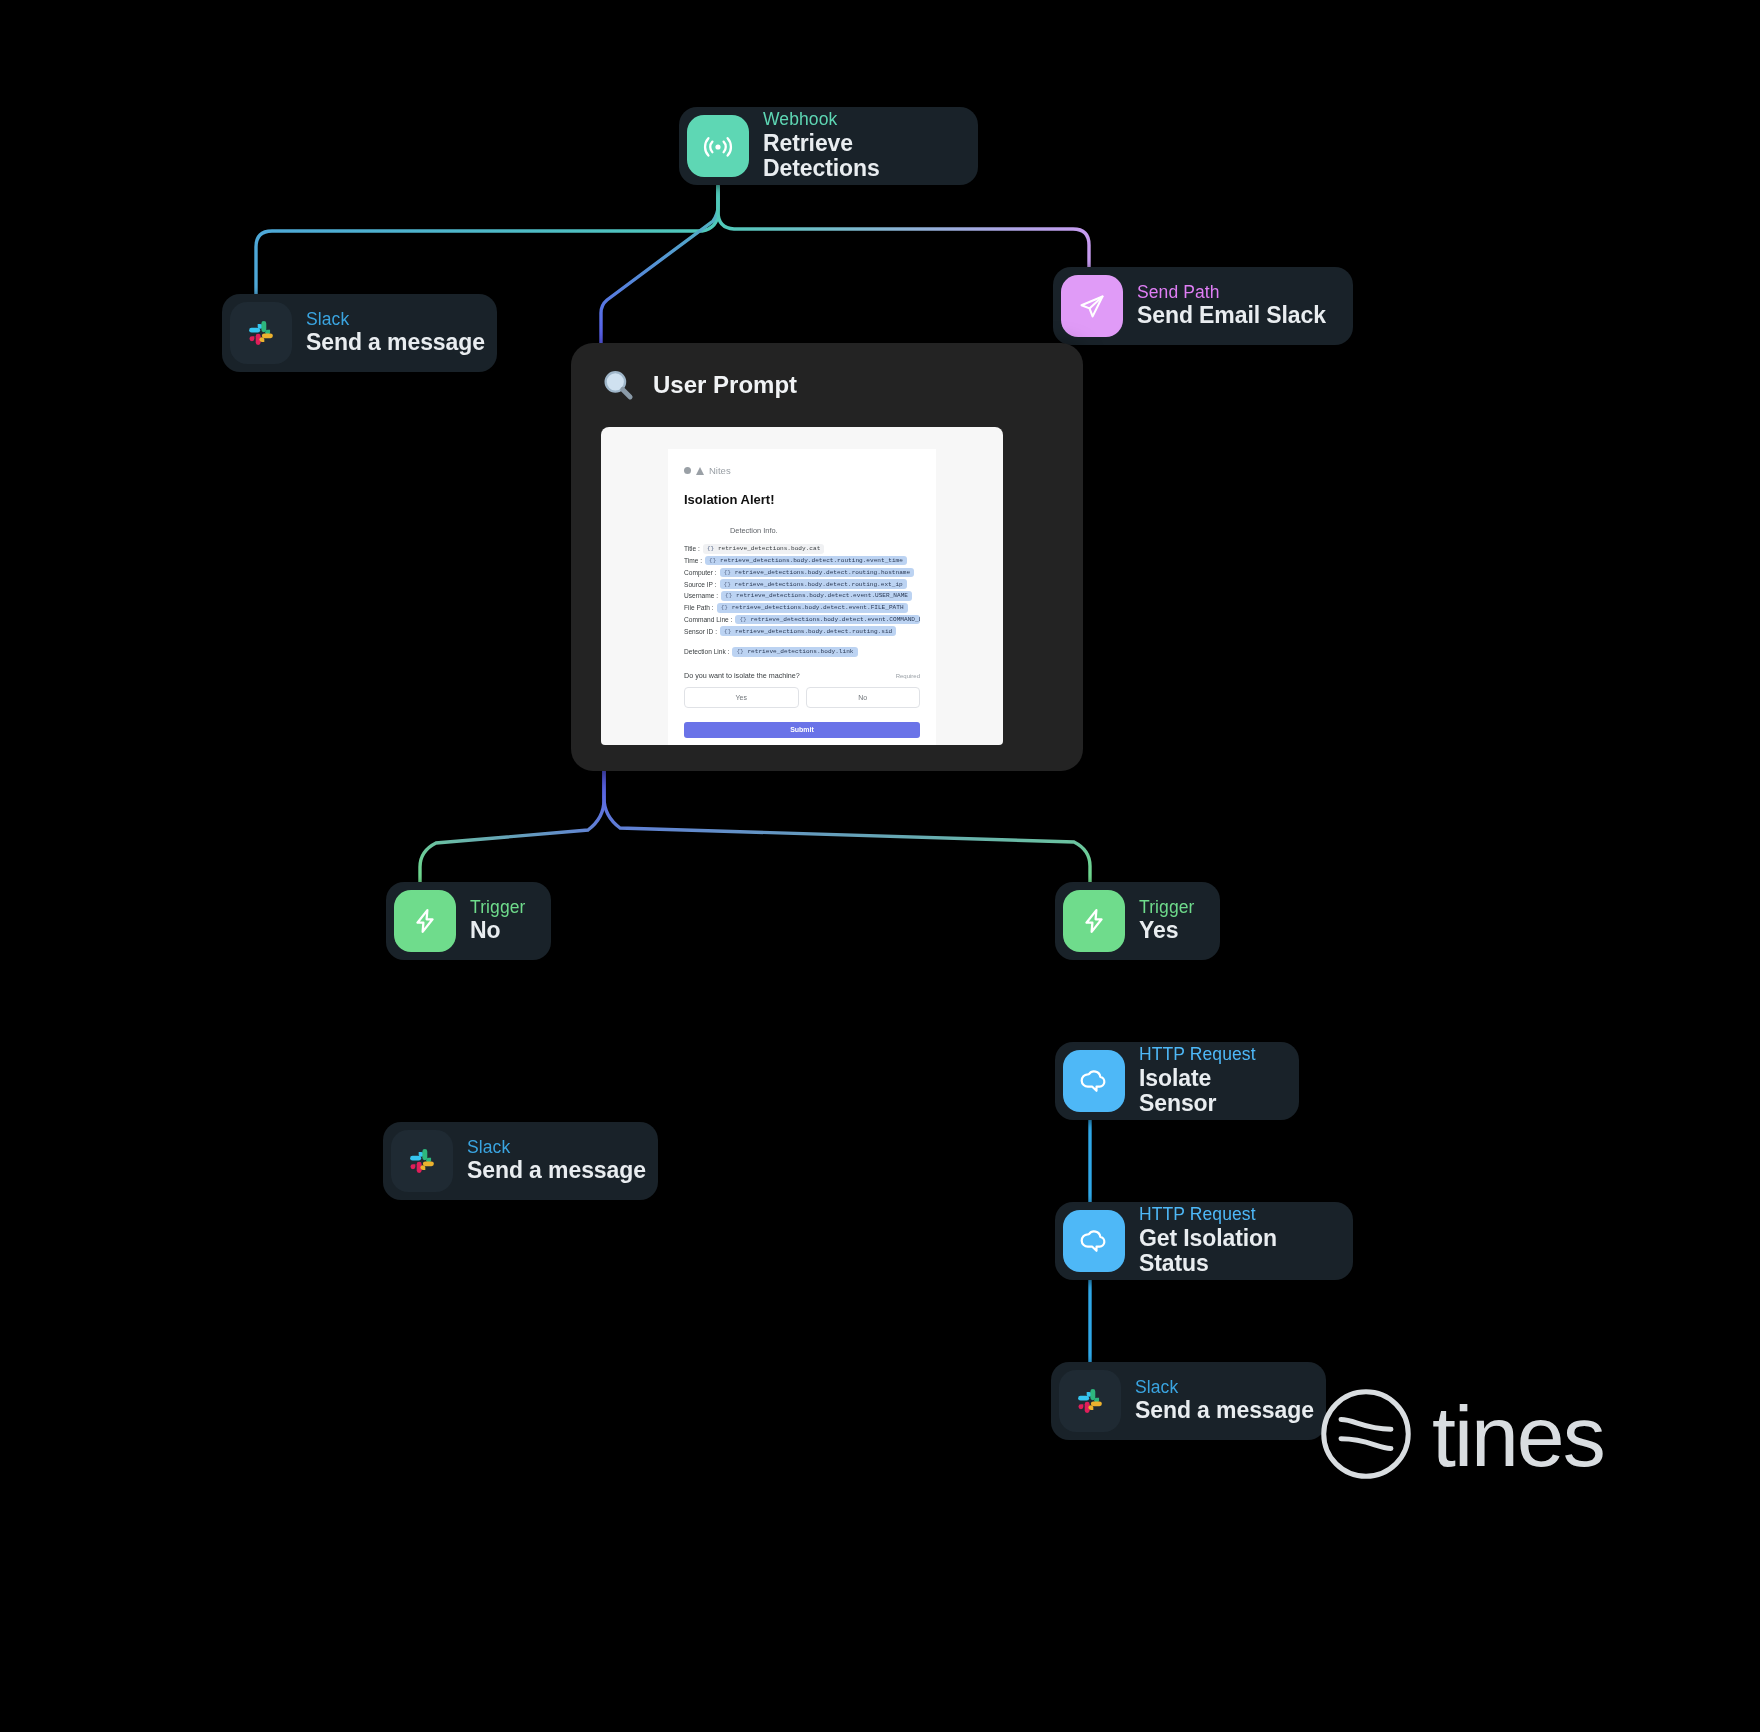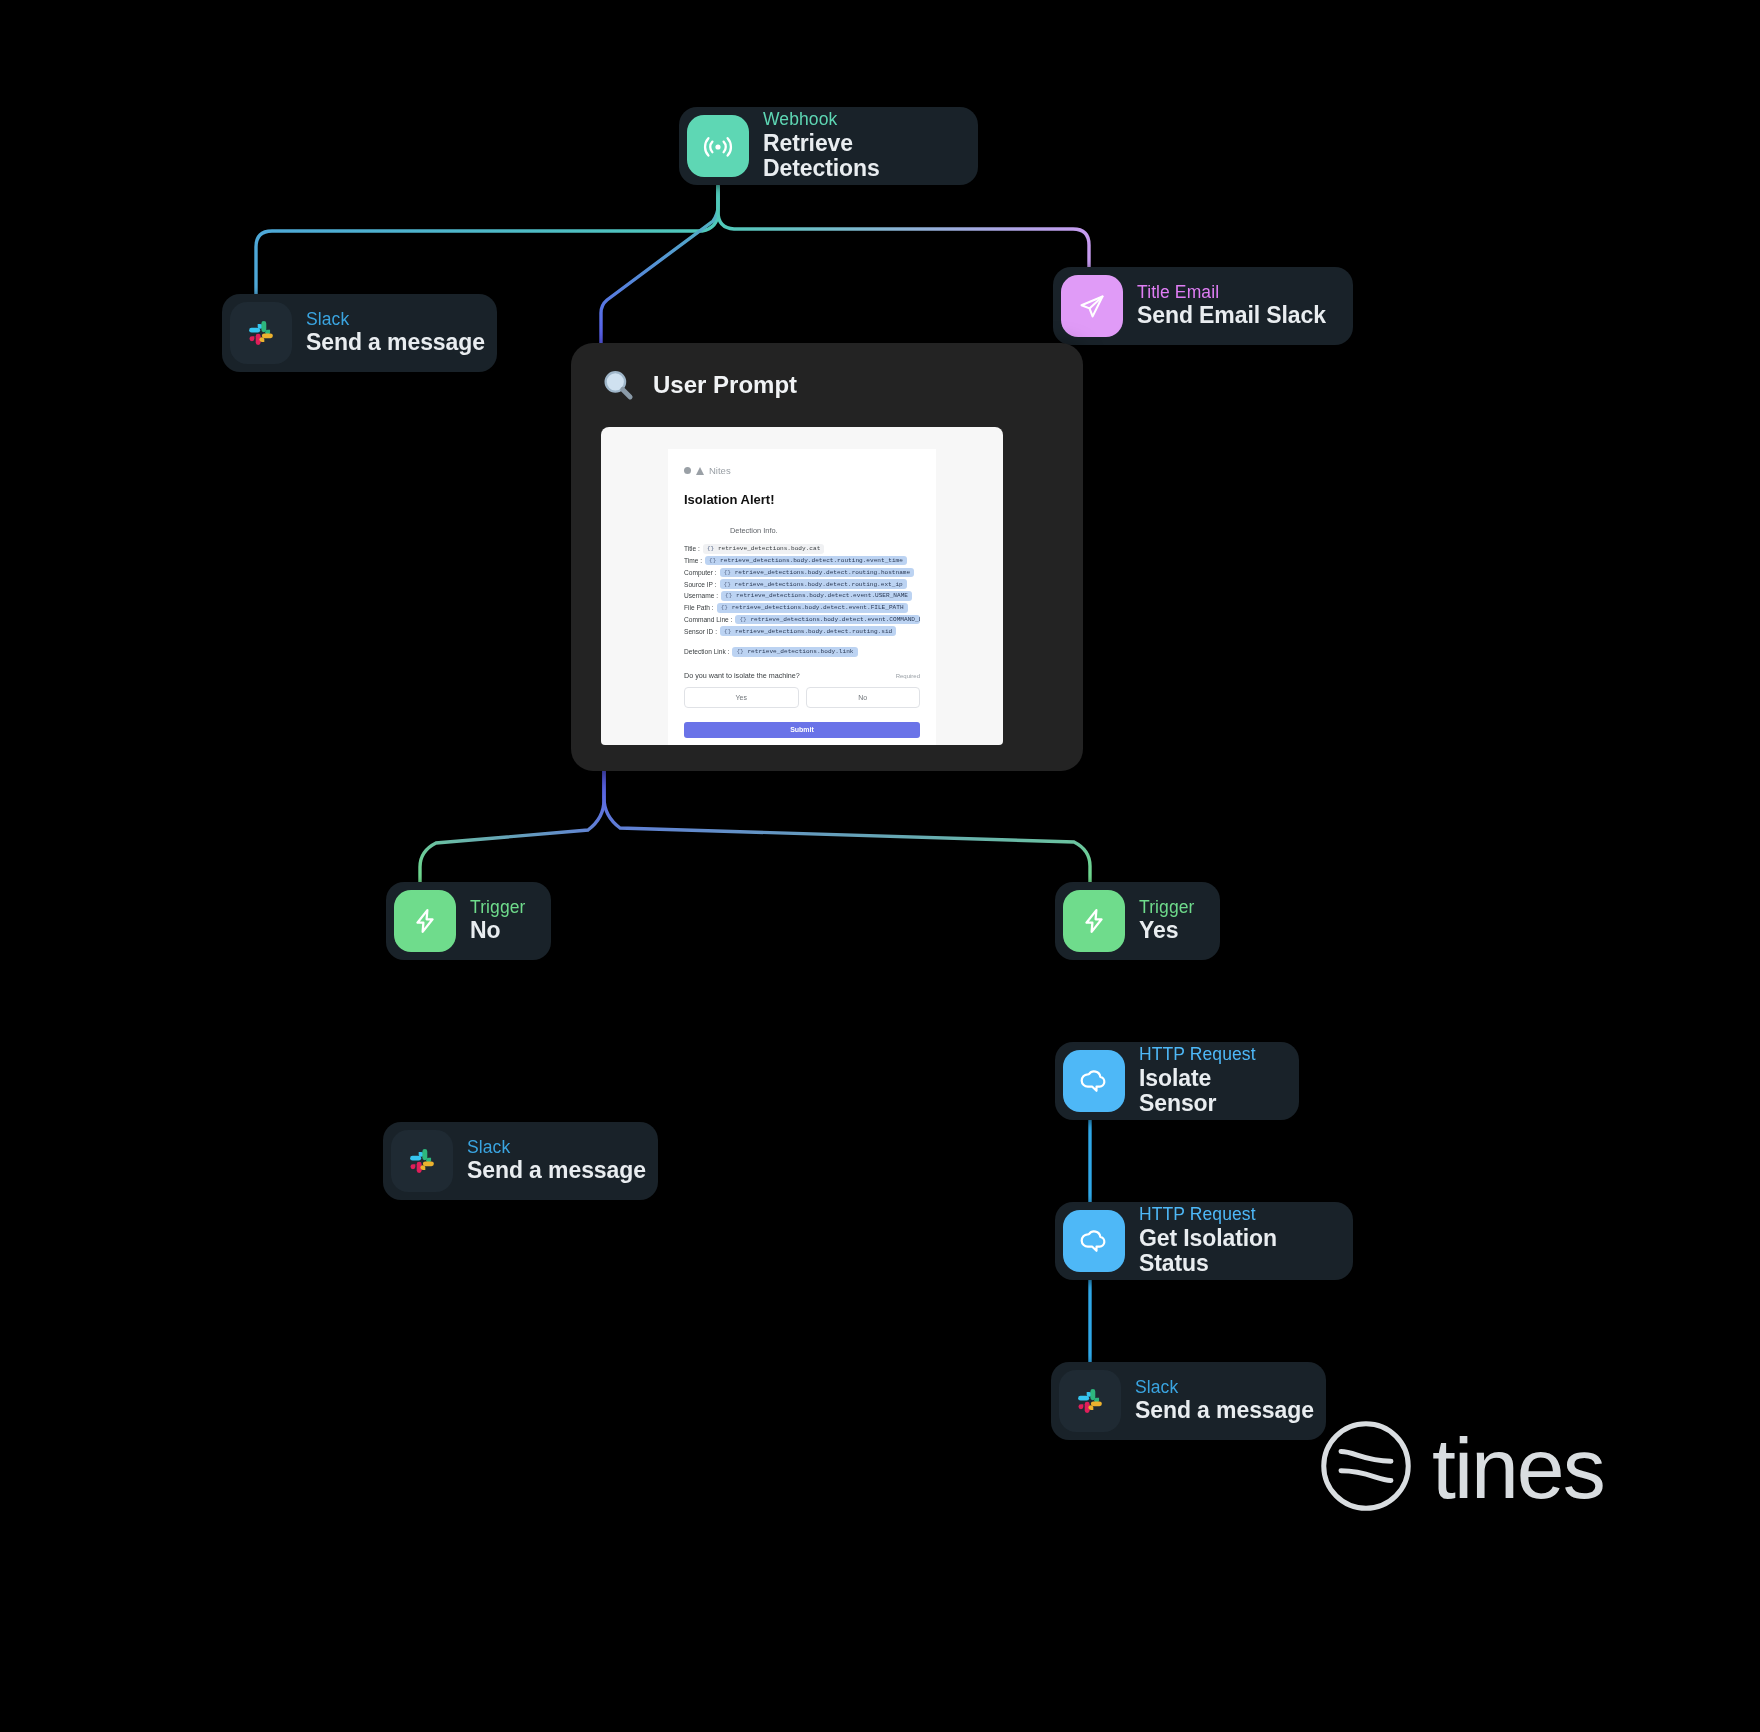--- a/index.html
+++ b/index.html
@@ -79,21 +79,21 @@
     flex:1;height:19px;border:1px solid #e0e2e6;border-radius:4px;background:#fff;
     display:flex;align-items:center;justify-content:center;font-size:7px;color:#70757a;
   }
   .submit{
     margin-top:14px;height:16px;background:#6a73e8;border-radius:3px;
     display:flex;align-items:center;justify-content:center;
     font-size:7px;font-weight:700;color:#fff;
   }
 
   
-  #tines-logo{position:absolute;left:1318px;top:1418px;display:flex;align-items:center;gap:18px;justify-content:center;}
+  #tines-logo{position:absolute;left:1318px;top:1386px;display:flex;align-items:center;gap:18px;justify-content:center;}
   #tines-logo .word{font-size:86px;color:#d9dde0;letter-spacing:-2px;font-weight:400;}
 </style>
 </head>
 <body>
 
 <div id="canvas">
 
   <svg class="edges" viewBox="0 0 1760 1732">
     <defs>
       <linearGradient id="g-left" x1="0" y1="0" x2="1" y2="0">
@@ -188,21 +188,21 @@
   </div>
 
   <div class="node" style="left: 1053px; top: 267px; width: 292px;">
     <div class="iconwrap ic-email">
       <svg width="36" height="36" viewBox="0 0 36 36" fill="none" stroke="#fff" stroke-width="2.1" stroke-linejoin="round" stroke-linecap="round">
         <path d="M28.5 8.5 7.5 17.2l8 3.2 3.1 8z"></path>
         <path d="M28.5 8.5 15.5 20.4"></path>
       </svg>
     </div>
     <div class="txt">
-      <span class="kind k-email">Title Email</span>
+      <span class="kind k-email">Send Path</span>
       <span class="name">Send Email Slack</span>
     </div>
   </div>
 
   <div id="prompt-card">
     <div id="prompt-head">
       <span>
         <svg class="magnifier" viewBox="0 0 36 36" fill="none">
           <circle cx="15.5" cy="15" r="9.2" fill="#cfe1f0" stroke="#9fb6c9" stroke-width="2.2"></circle>
           <path d="M22.4 22.2 29.5 29.3" stroke="#8a9aa8" stroke-width="4.6" stroke-linecap="round"></path>

